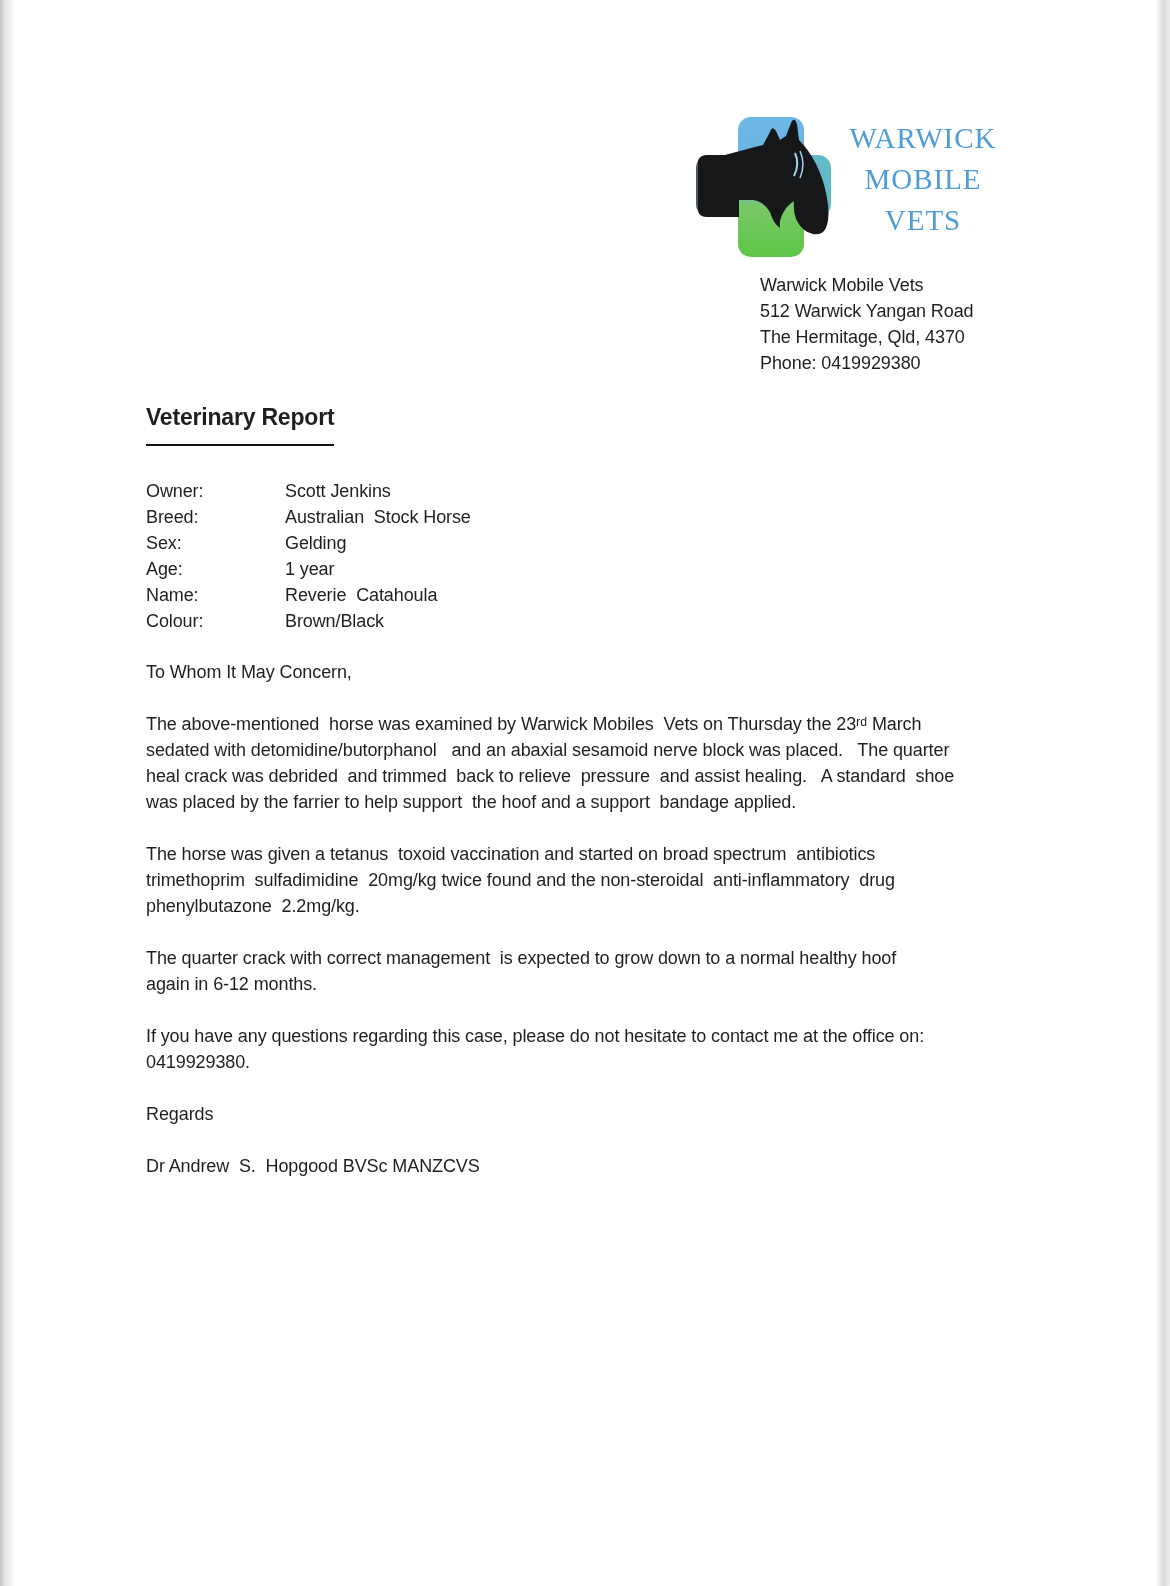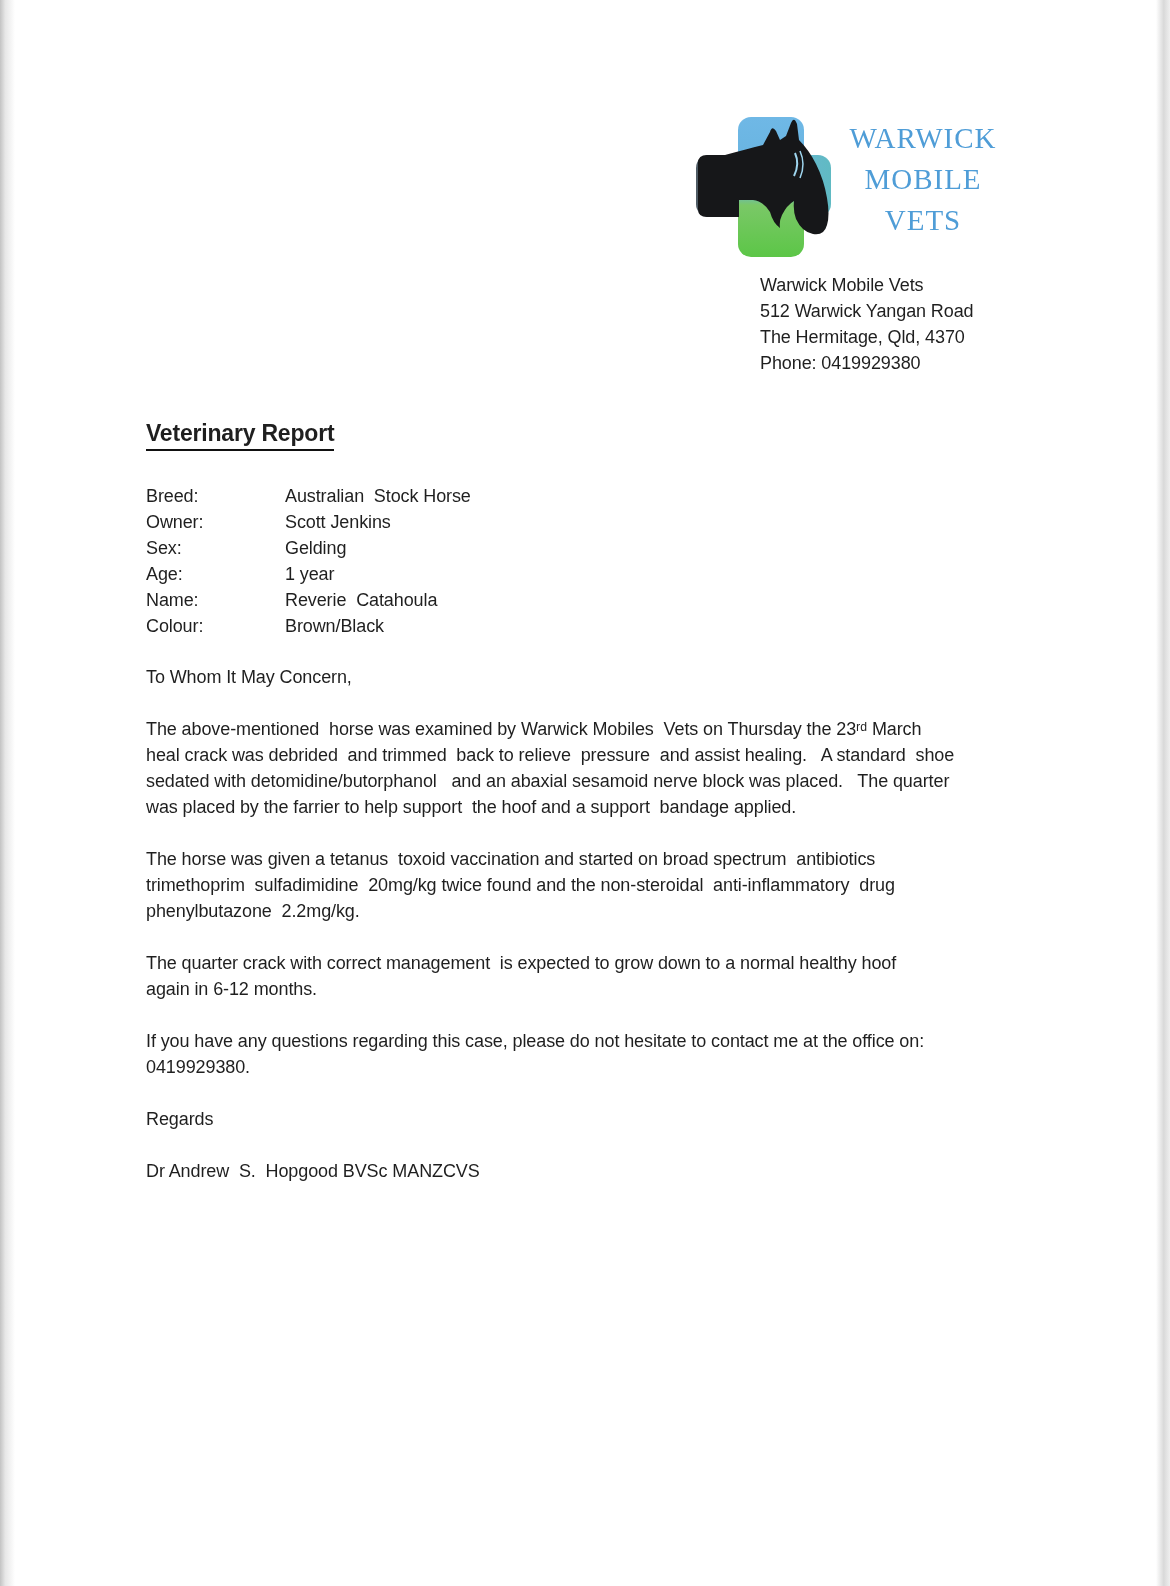--- a/index.html
+++ b/index.html
@@ -40,22 +40,21 @@
   .contact div { white-space:pre; }
 
   
   .doc { position:absolute; left:146px; top:402px; width:866px; }
   .title {
     font-size:23px; line-height:30px; font-weight:bold;
     letter-spacing:-0.2px;
   }
   .title span {
     display:inline-block; border-bottom:2.5px solid #111;
-    padding-bottom:1px;
-    margin-top:16px;
+    padding-bottom:12px;
   }
   .details { margin-top:32px; }
   .detail-row { height:26px; }
   .detail-label { display:inline-block; width:139px; }
   .detail-value { white-space:pre; }
   .salutation { margin-top:25px; white-space:pre; }
   .para { margin-top:26px; }
   .line { white-space:pre; }
   .closing { margin-top:26px; white-space:pre; }
   .signature { margin-top:26px; white-space:pre; }
@@ -116,45 +115,45 @@
     <div>Phone: 0419929380</div>
   </div>
 
   <div class="doc">
     <div class="title">
       <span>Veterinary Report</span>
     </div>
 
     <div class="details">
       <div class="detail-row">
-        <span class="detail-label">Breed:</span><span class="detail-value">Australian  Stock Horse</span>
+        <span class="detail-label">Owner:</span><span class="detail-value">Scott Jenkins</span>
       </div>
       <div class="detail-row">
-        <span class="detail-label">Owner:</span><span class="detail-value">Scott Jenkins</span>
+        <span class="detail-label">Breed:</span><span class="detail-value">Australian  Stock Horse</span>
       </div>
       <div class="detail-row">
         <span class="detail-label">Sex:</span><span class="detail-value">Gelding</span>
       </div>
       <div class="detail-row">
         <span class="detail-label">Age:</span><span class="detail-value">1 year</span>
       </div>
       <div class="detail-row">
         <span class="detail-label">Name:</span><span class="detail-value">Reverie  Catahoula</span>
       </div>
       <div class="detail-row">
         <span class="detail-label">Colour:</span><span class="detail-value">Brown/Black</span>
       </div>
     </div>
 
     <div class="salutation">To Whom It May Concern,</div>
 
     <div class="para">
       <div class="line">The above-mentioned  horse was examined by Warwick Mobiles  Vets on Thursday the 23ʳᵈ March</div>
+      <div class="line">sedated with detomidine/butorphanol   and an abaxial sesamoid nerve block was placed.   The quarter</div>
       <div class="line">heal crack was debrided  and trimmed  back to relieve  pressure  and assist healing.   A standard  shoe</div>
-      <div class="line">sedated with detomidine/butorphanol   and an abaxial sesamoid nerve block was placed.   The quarter</div>
       <div class="line">was placed by the farrier to help support  the hoof and a support  bandage applied.</div>
     </div>
 
     <div class="para">
       <div class="line">The horse was given a tetanus  toxoid vaccination and started on broad spectrum  antibiotics</div>
       <div class="line">trimethoprim  sulfadimidine  20mg/kg twice found and the non-steroidal  anti-inflammatory  drug</div>
       <div class="line">phenylbutazone  2.2mg/kg.</div>
     </div>
 
     <div class="para">

